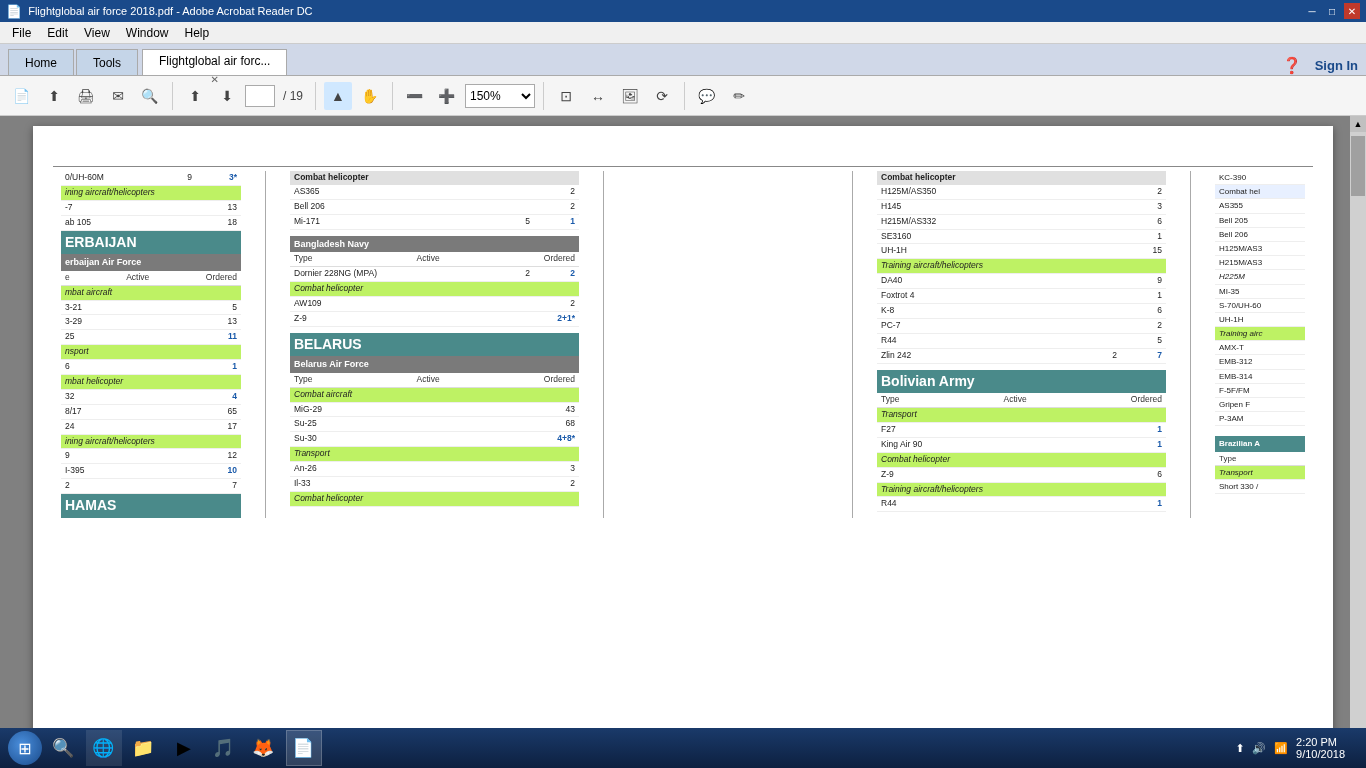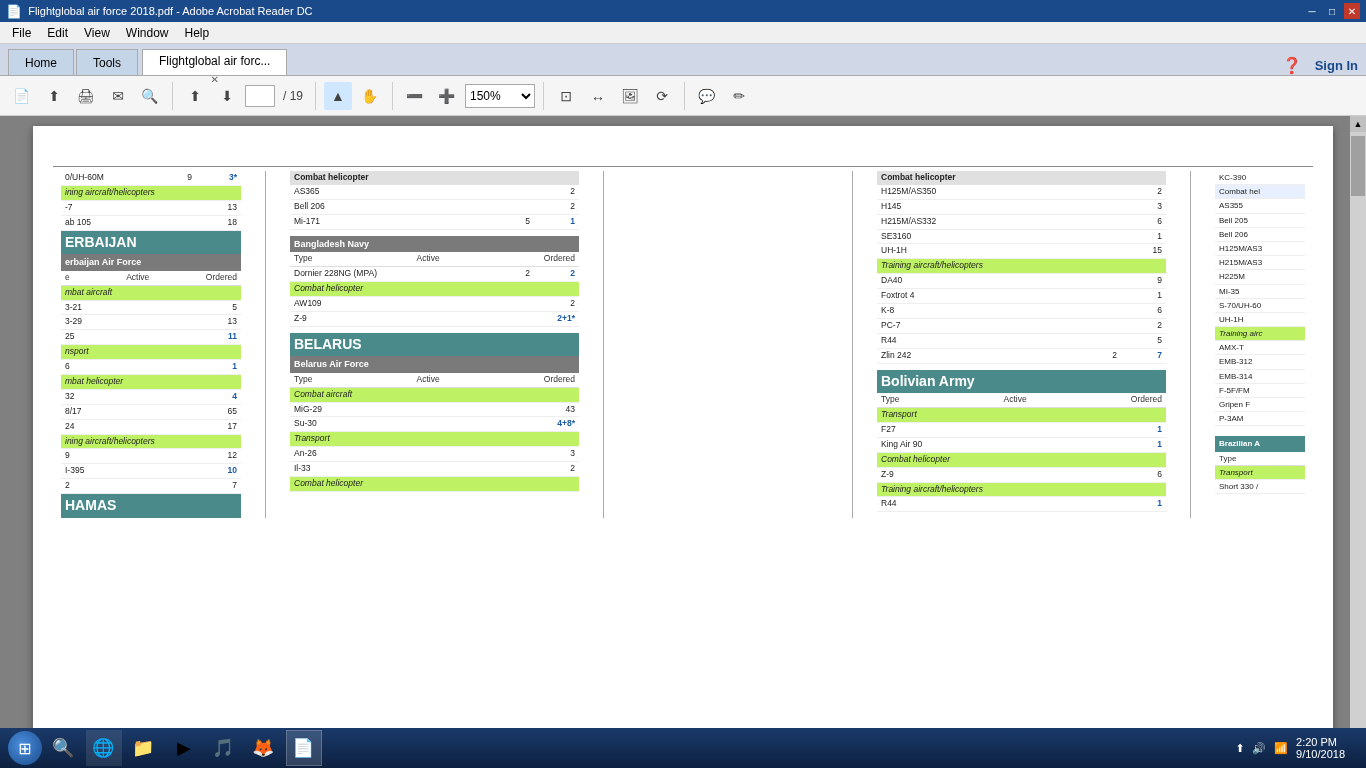--- a/index.html
+++ b/index.html
@@ -469,20 +469,24 @@
             <span>Ordered</span>
           </div>
           <div class="data-row category-row">
             <span class="name">Combat aircraft</span>
           </div>
           <div class="data-row">
             <span class="name">MiG-29</span>
             <span class="active">43</span>
           </div>
           <div class="data-row">
+            <span class="name">Su-25</span>
+            <span class="active">68</span>
+          </div>
+          <div class="data-row">
             <span class="name">Su-30</span>
             <span class="ordered">4+8*</span>
           </div>
           <div class="data-row category-row">
             <span class="name">Transport</span>
           </div>
           <div class="data-row">
             <span class="name">An-26</span>
             <span class="active">3</span>
           </div>
@@ -605,21 +609,21 @@
           <div class="data-row">
             <span class="name" style="font-size:8px;">Bell 206</span>
           </div>
           <div class="data-row">
             <span class="name" style="font-size:8px;">H125M/AS3</span>
           </div>
           <div class="data-row">
             <span class="name" style="font-size:8px;">H215M/AS3</span>
           </div>
           <div class="data-row">
-            <span class="name" style="font-size:8px;">H225M</span>
+            <span class="name" style="font-size:8px;font-style:italic;">H225M</span>
           </div>
           <div class="data-row">
             <span class="name" style="font-size:8px;">MI-35</span>
           </div>
           <div class="data-row">
             <span class="name" style="font-size:8px;">S-70/UH-60</span>
           </div>
           <div class="data-row">
             <span class="name" style="font-size:8px;">UH-1H</span>
           </div>

